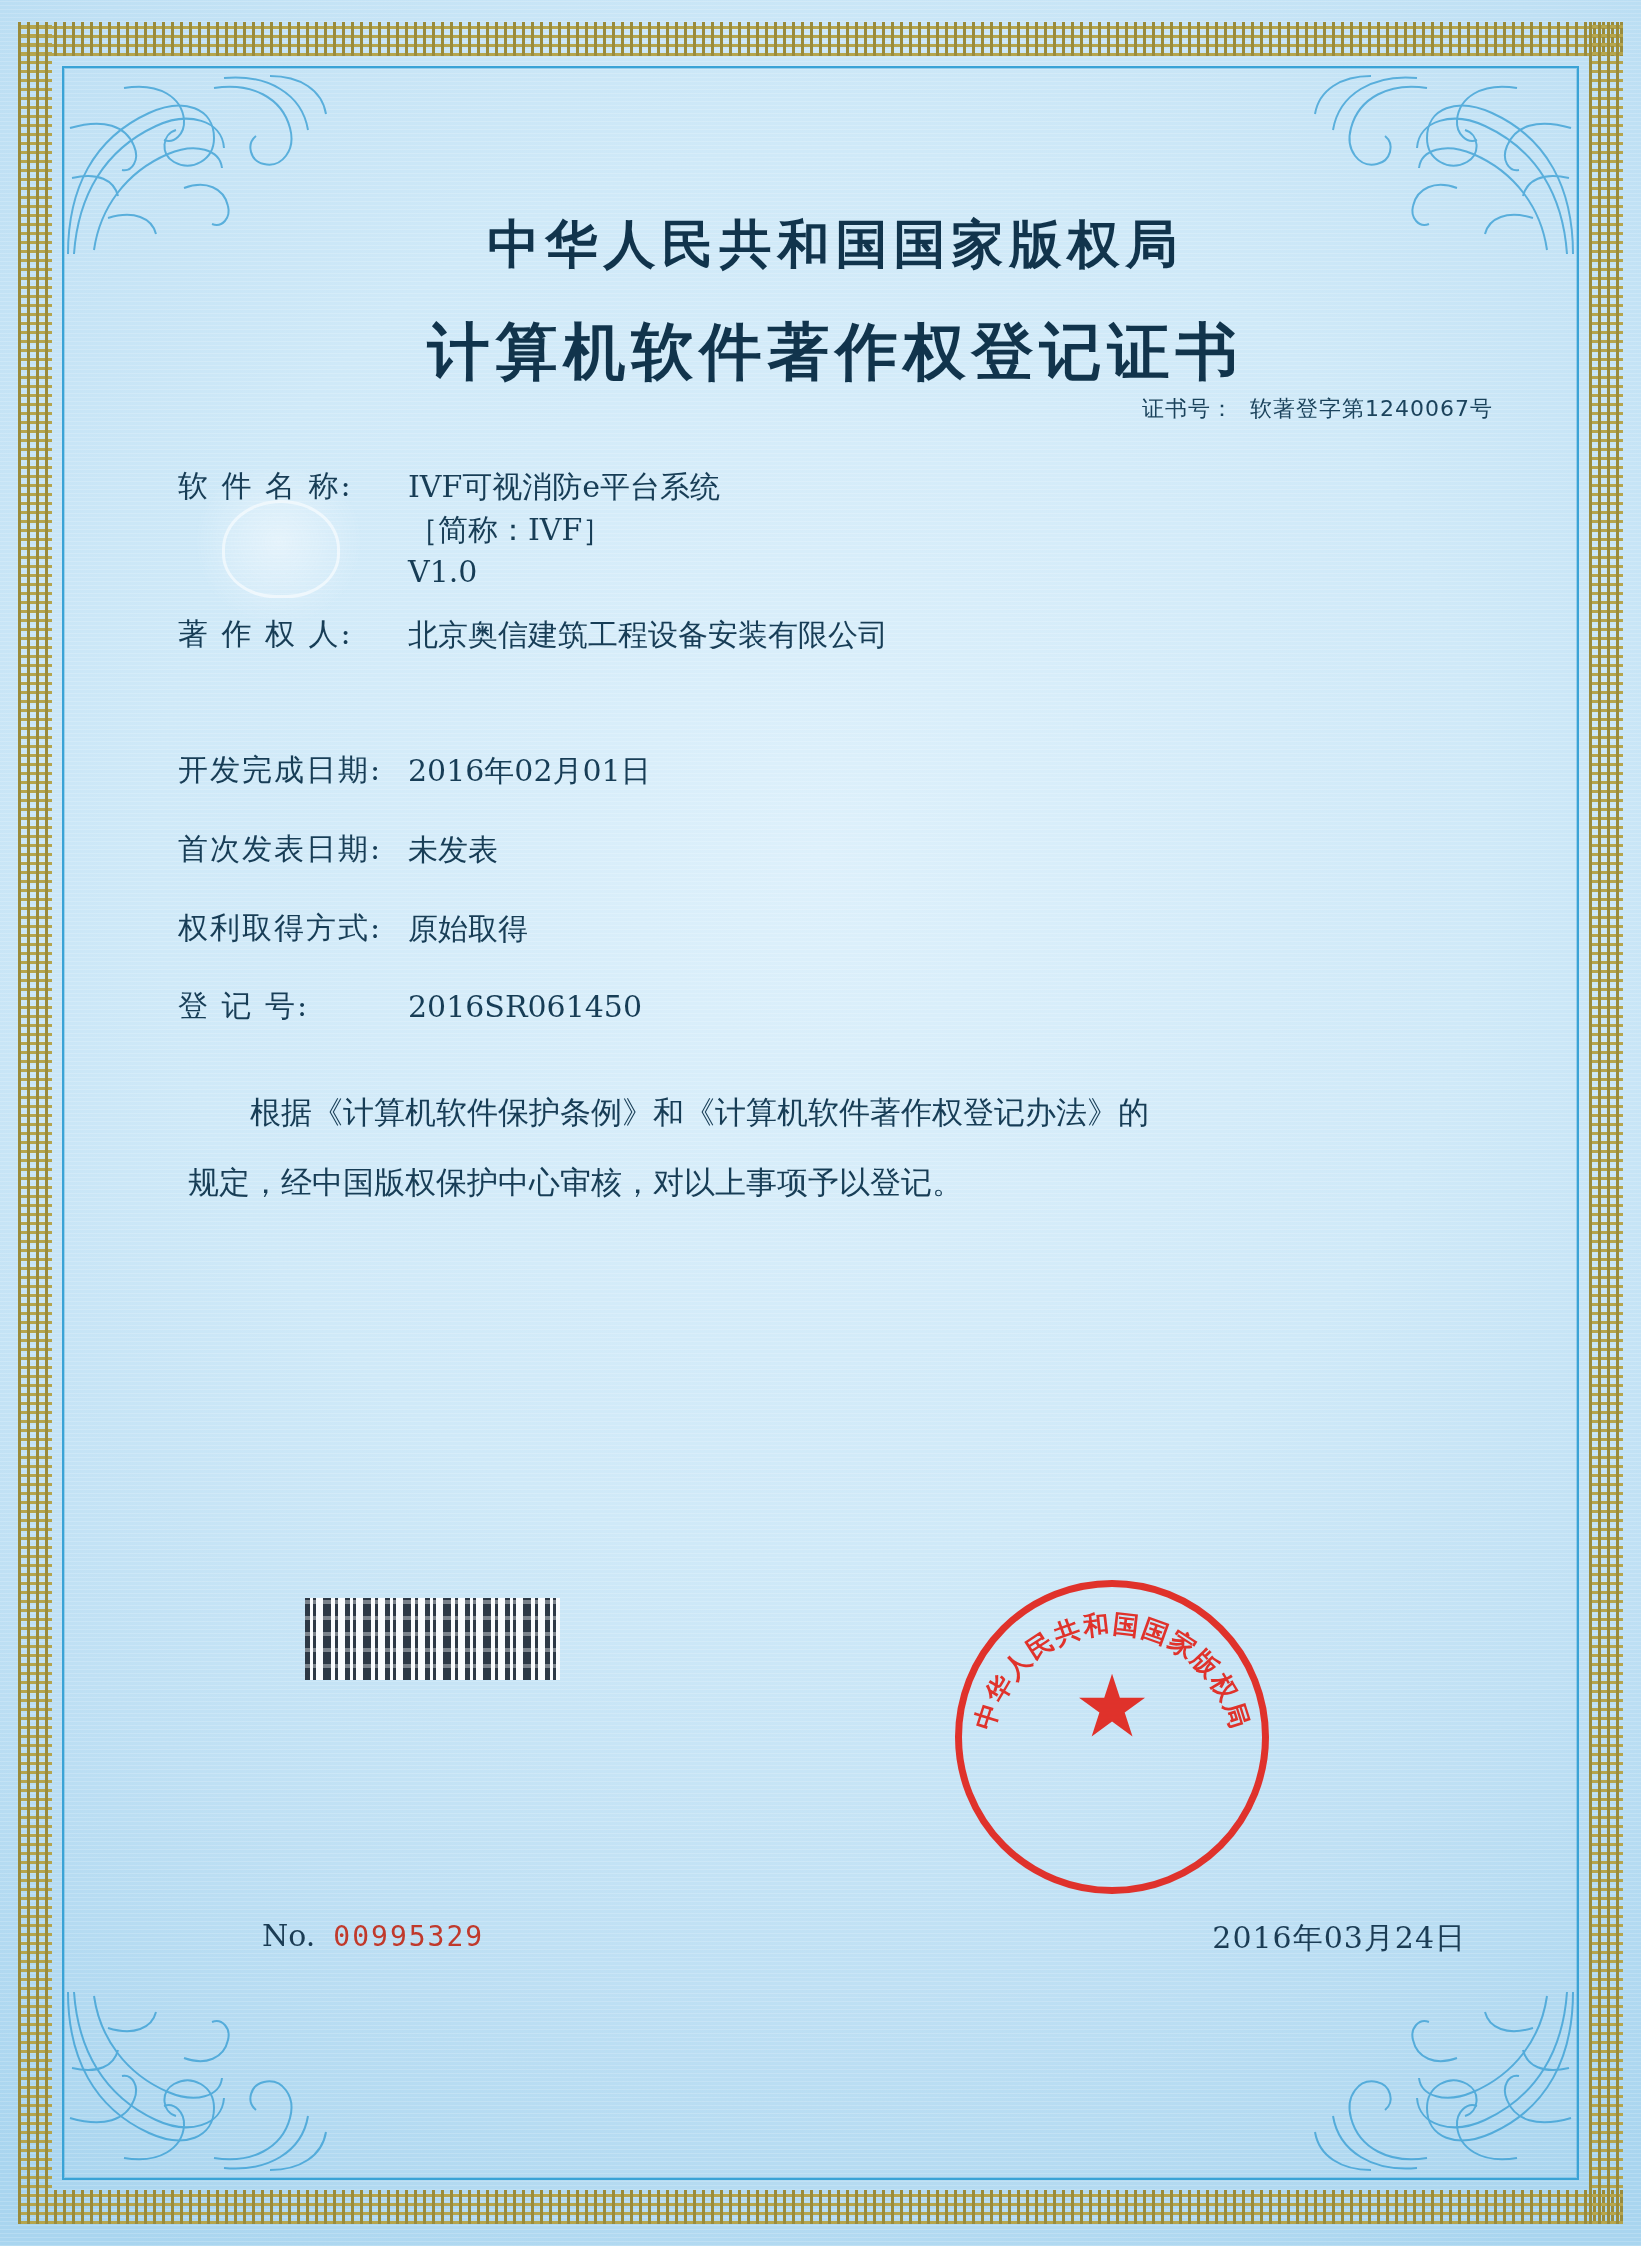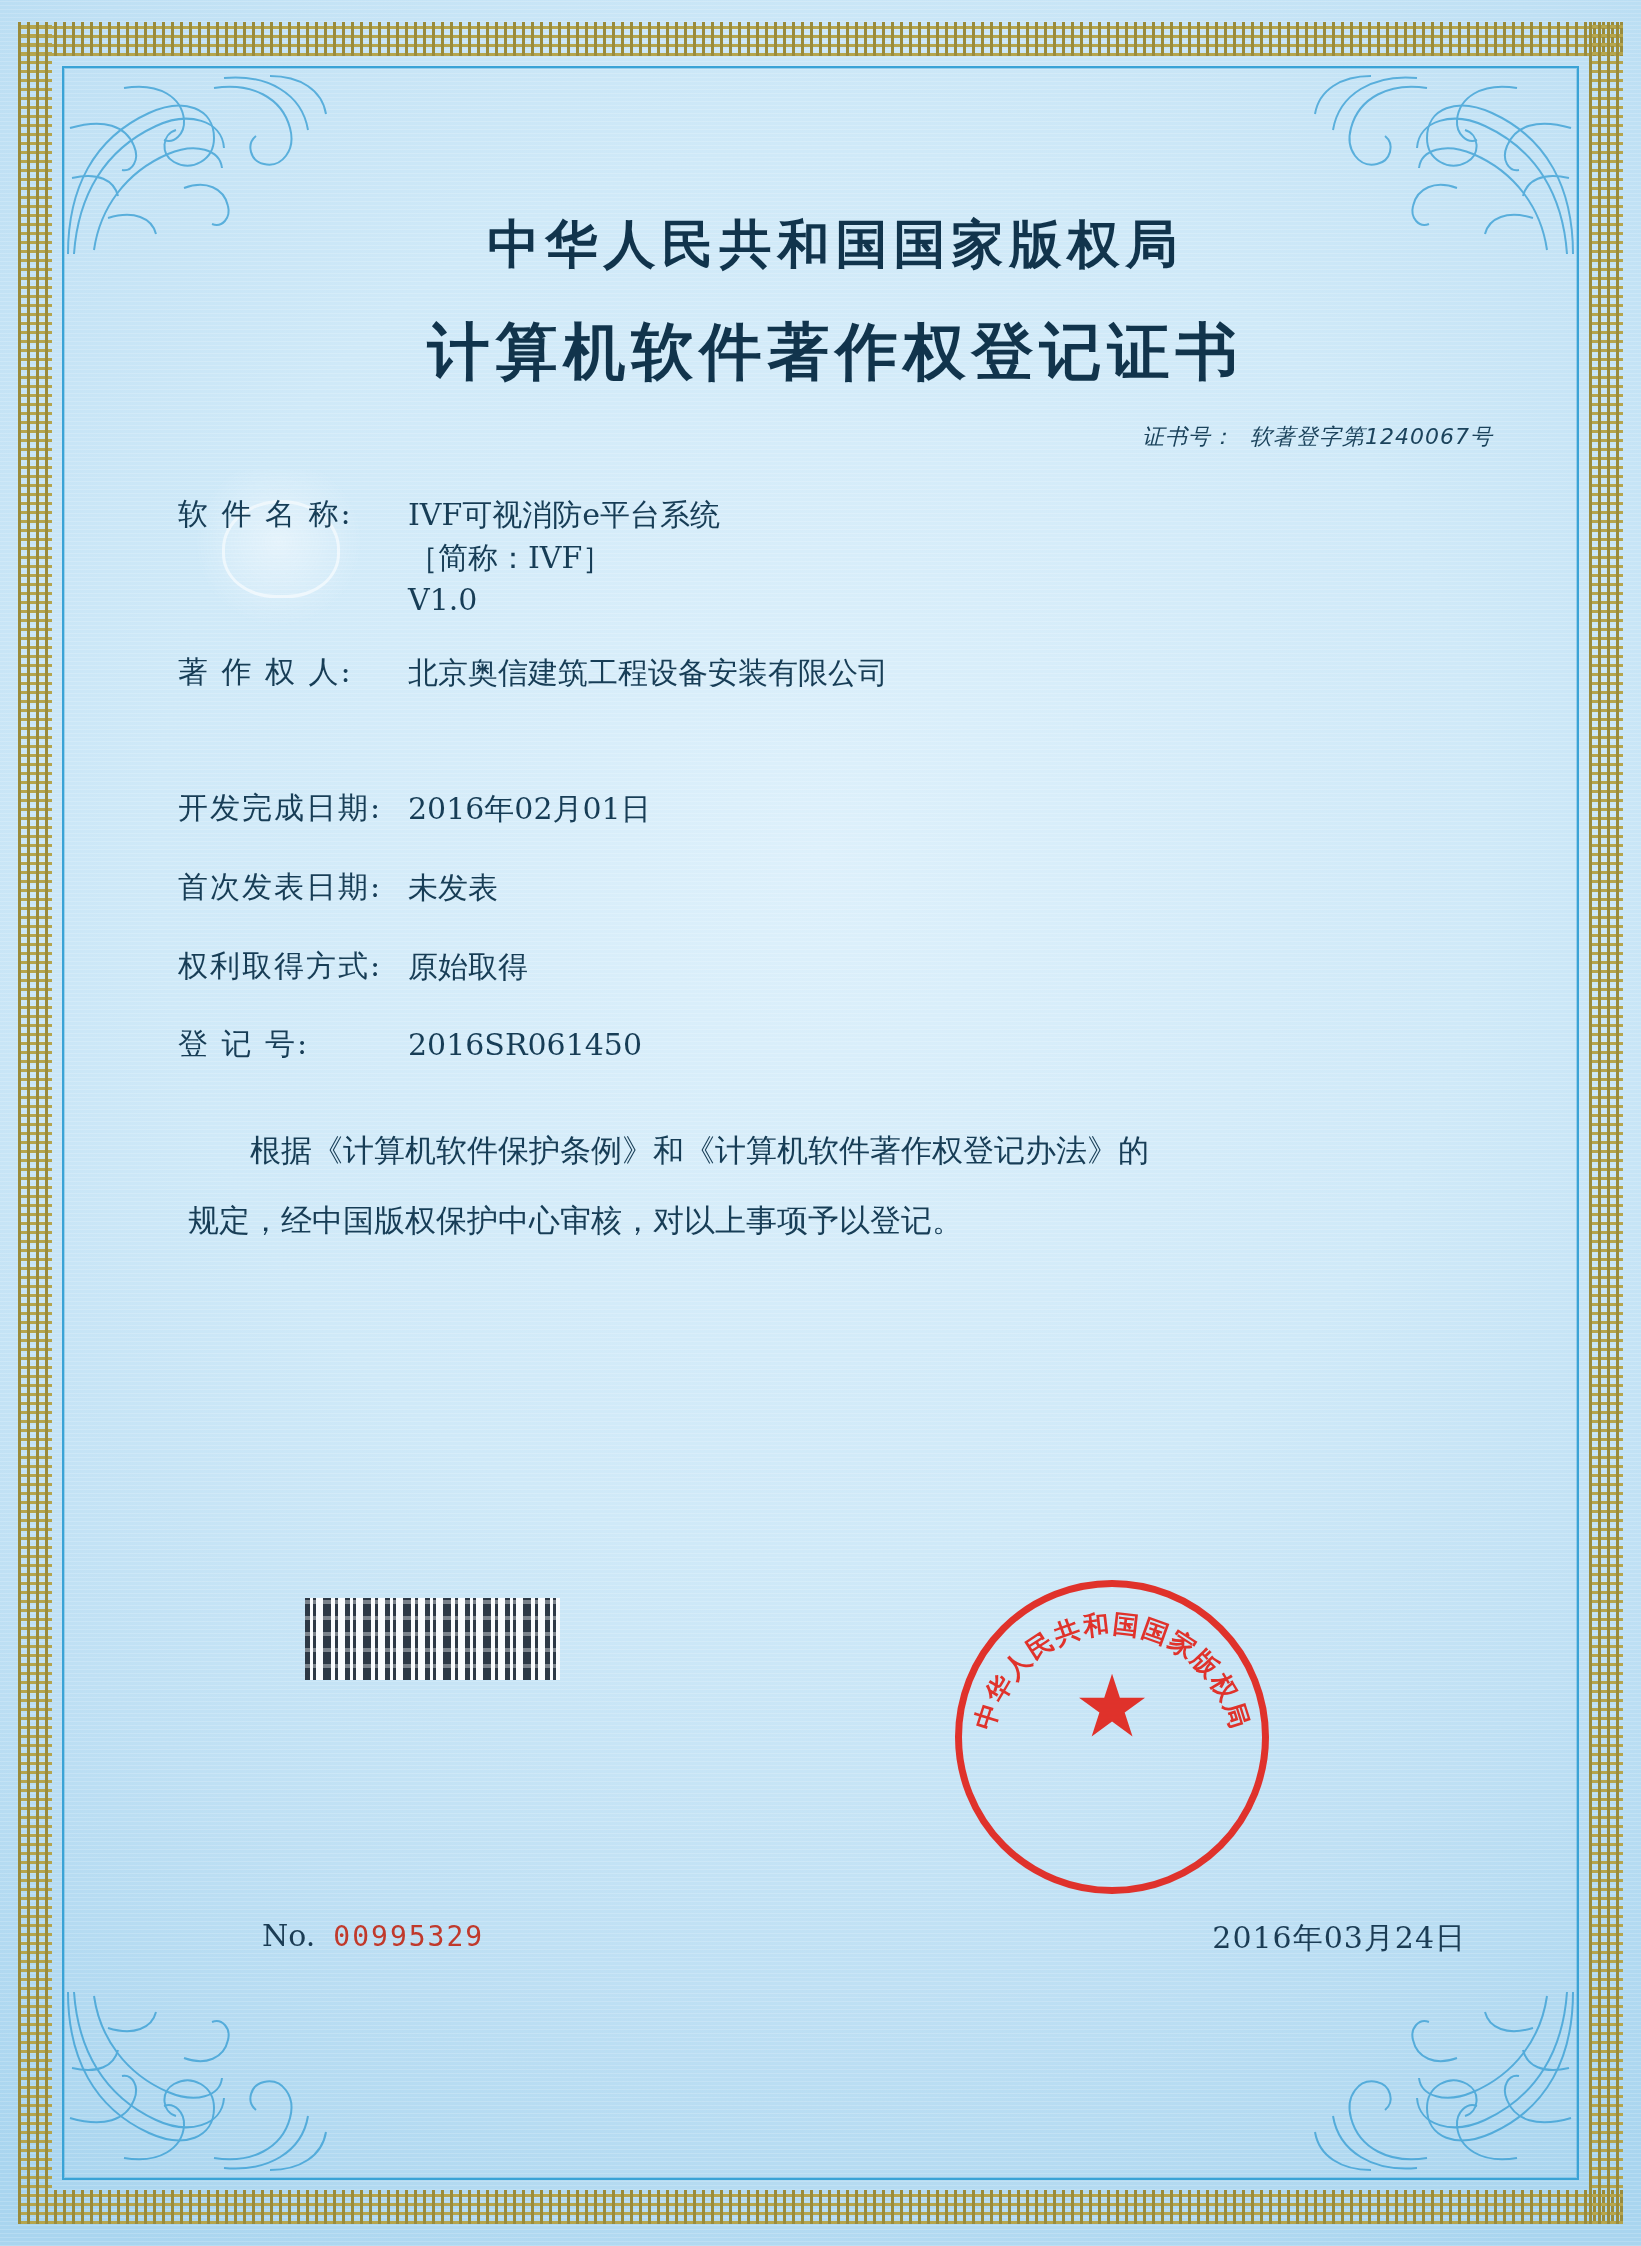--- a/index.html
+++ b/index.html
@@ -87,27 +87,25 @@
     text-align: center;
     font-size: 62px;
     font-weight: bold;
     letter-spacing: 6px;
     margin-top: 30px;
     color: #11344c;
     font-family: "DejaVu Serif", serif;
   }
   .cert-no {
     text-align: right;
-    margin-top: 28px;
     padding-right: 28px;
     font-size: 22px;
     letter-spacing: 1px;
     color: #1b435c;
     font-family: "DejaVu Sans", sans-serif;
-    font-style: italic;
   }
   .cert-no .lbl { margin-right: 16px; }
 
   .fields {
     margin-top: 42px;
     padding-left: 28px;
   }
   .field-row {
     display: flex;
     align-items: flex-start;
@@ -351,21 +349,21 @@
       <span class="lbl">证书号：</span><span>软著登字第1240067号</span>
     </div>
 
     <div class="fields">
       <div class="field-row">
         <div class="field-label">软 件 名 称:</div>
         <div class="field-value">IVF可视消防e平台系统
 ［简称：IVF］
 V1.0</div>
       </div>
-      <div class="field-row" style="margin-top:30px;">
+      <div class="field-row" style="margin-top:20px;">
         <div class="field-label">著 作 权 人:</div>
         <div class="field-value">北京奥信建筑工程设备安装有限公司</div>
       </div>
     </div>
 
     <div class="block-gap"></div>
 
     <div class="fields2">
       <div class="field-row">
         <div class="field-label">开发完成日期:</div>

